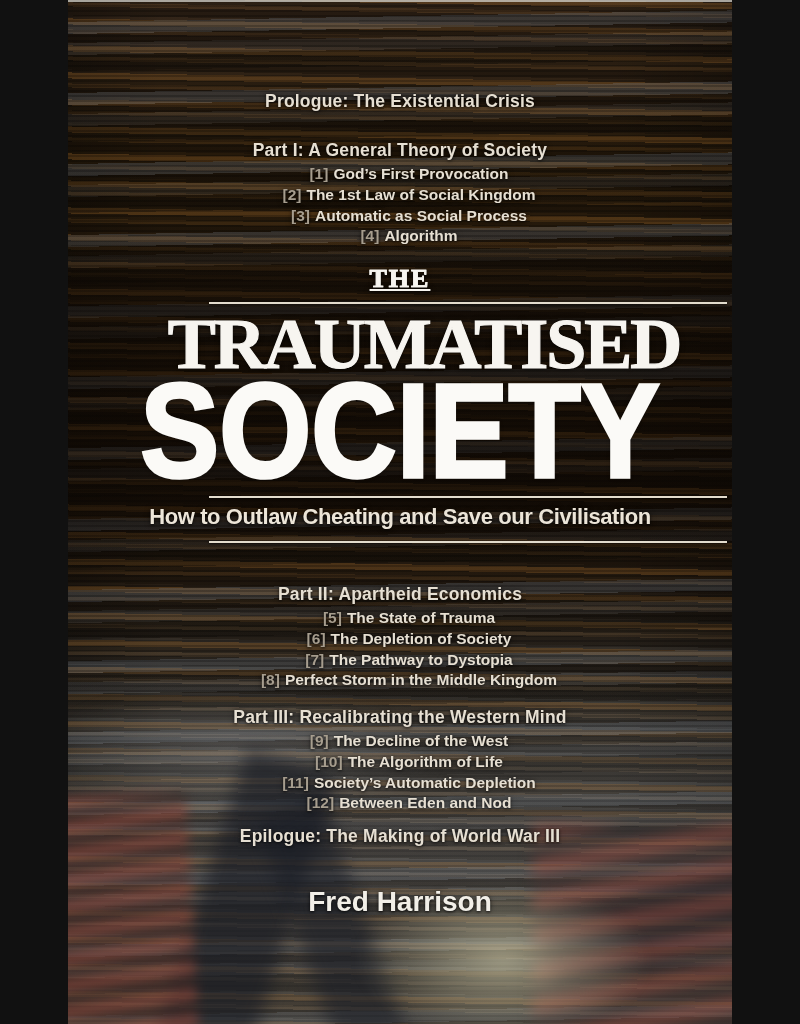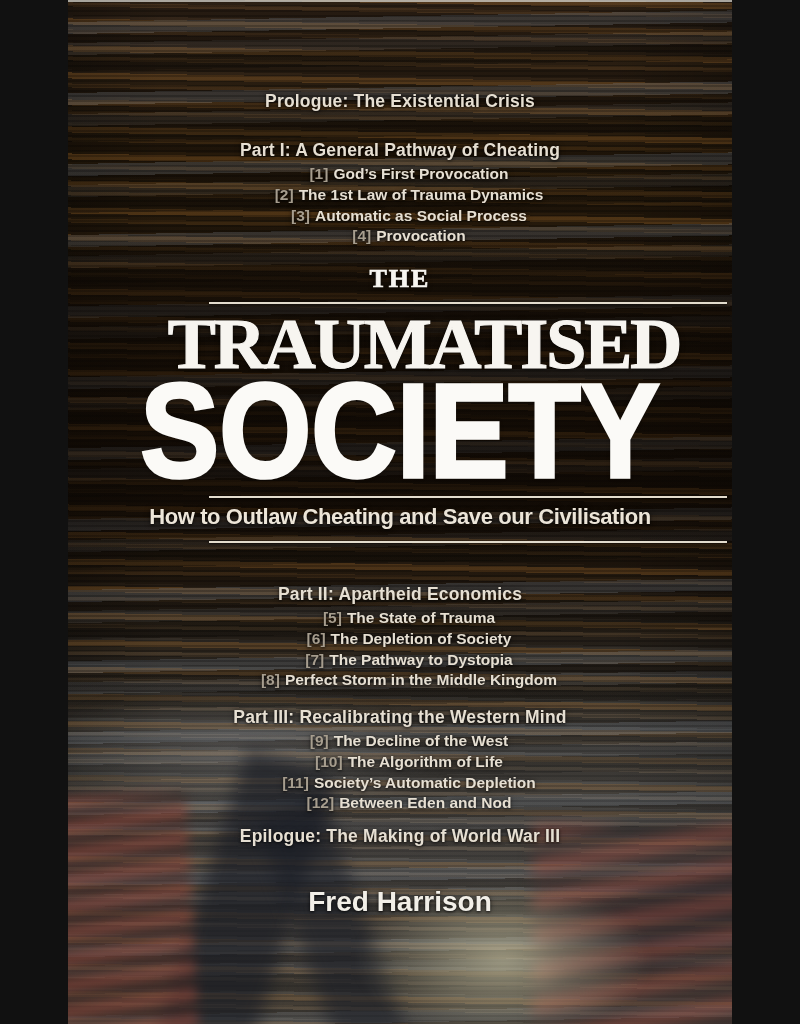--- a/index.html
+++ b/index.html
@@ -79,21 +79,21 @@
   .chapter { font-weight: bold; font-size: 15.5px; padding-left: 18px; }
   .chapter .num { color: #a69d8e; margin-right: 5px; font-weight: bold; }
   .part-1 { top: 140px; }
   .part-2 { top: 584px; }
   .part-3 { top: 707px; }
   .epilogue { top: 826px; }
 
   .word-the {
     top: 266px; font-family: "Liberation Serif", "DejaVu Serif", serif;
     font-weight: bold; font-size: 26px; letter-spacing: 2px; line-height: 1;
-    color: #f7f5f0; -webkit-text-stroke: 0.7px #f7f5f0;
+    color: #f7f5f0; text-decoration: underline; -webkit-text-stroke: 0.7px #f7f5f0;
   }
   .rule { position: absolute; left: 141px; width: 518px; height: 2px; background: #e3dccd; z-index: 10;
           box-shadow: 0 1px 2px rgba(0,0,0,0.6); }
   .rule-title { top: 302px; }
   .rule-sub-top { top: 496px; }
   .rule-sub-bottom { top: 541px; }
   .word-traumatised {
     top: 308px; font-family: "Liberation Serif", "DejaVu Serif", serif;
     font-weight: bold; font-size: 72px; letter-spacing: -2px; line-height: 1;
     color: #f7f5f0; padding-left: 24px; -webkit-text-stroke: 1.2px #f7f5f0;
@@ -118,25 +118,25 @@
   <div class="layer graffiti-stroke-1"></div>
   <div class="layer graffiti-stroke-2"></div>
   <div class="layer graffiti-stroke-3"></div>
   <div class="layer red-left"></div>
   <div class="layer red-right"></div>
   <div class="layer white-paint-patch"></div>
 
   <div class="txt prologue">Prologue: The Existential Crisis</div>
 
   <div class="txt part-block part-1">
-    <div class="part-heading">Part I: A General Pathway of Cheating</div>
+    <div class="part-heading">Part I: A General Theory of Society</div>
     <div class="chapter"><span class="num">[1]</span><span>God’s First Provocation</span></div>
-    <div class="chapter"><span class="num">[2]</span><span>The 1st Law of Trauma Dynamics</span></div>
+    <div class="chapter"><span class="num">[2]</span><span>The 1st Law of Social Kingdom</span></div>
     <div class="chapter"><span class="num">[3]</span><span>Automatic as Social Process</span></div>
-    <div class="chapter"><span class="num">[4]</span><span>Provocation</span></div>
+    <div class="chapter"><span class="num">[4]</span><span>Algorithm</span></div>
   </div>
 
   <div class="txt word-the">THE</div>
   <div class="rule rule-title"></div>
   <div class="txt word-traumatised">TRAUMATISED</div>
   <div class="txt word-society">SOCIETY</div>
 
   <div class="rule rule-sub-top"></div>
   <div class="txt subtitle">How to Outlaw Cheating and Save our Civilisation</div>
   <div class="rule rule-sub-bottom"></div>

